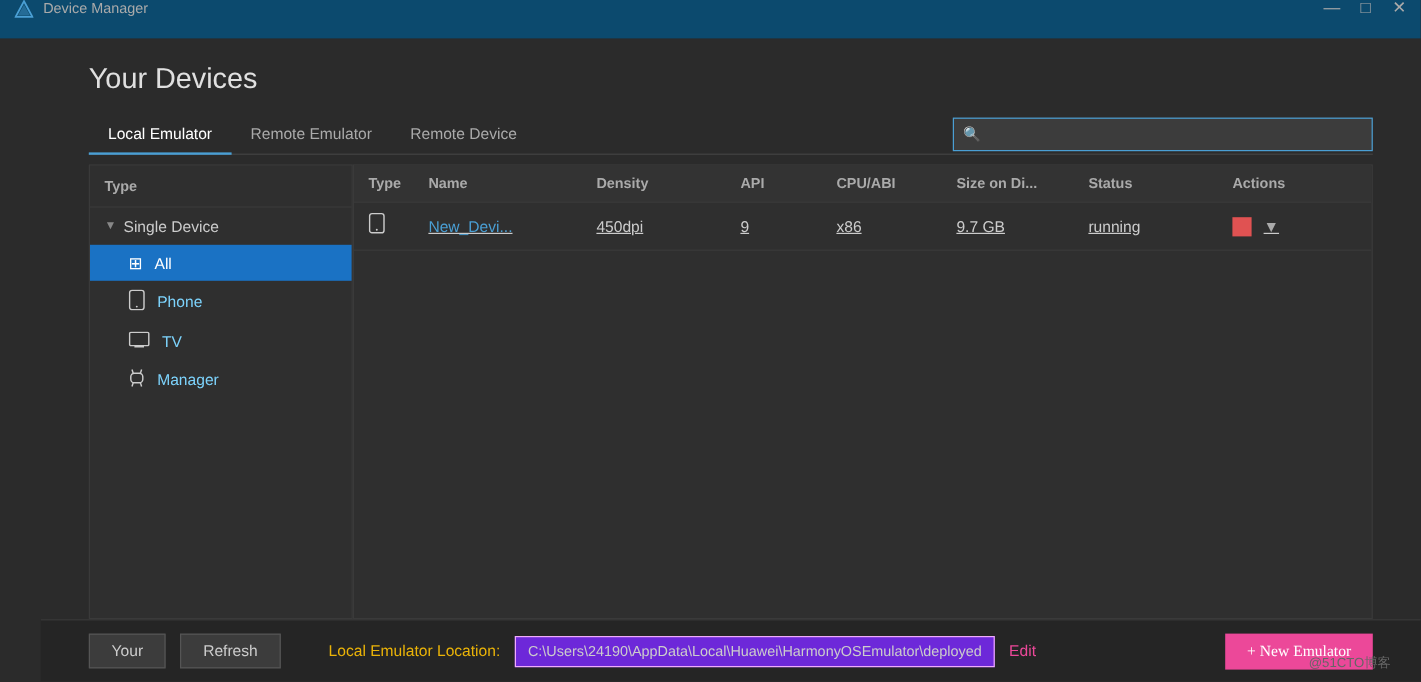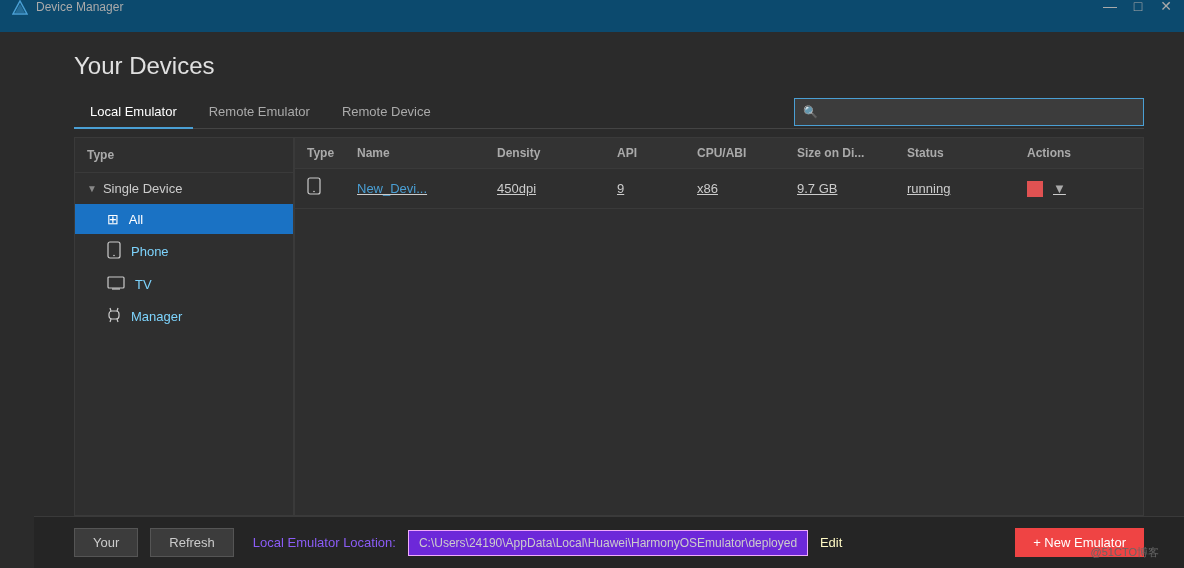--- a/index.html
+++ b/index.html
@@ -225,49 +225,50 @@
     .footer-btn {
       padding: 6px 18px;
       background: #3c3c3c;
       border: 1px solid #555;
       color: #cccccc;
       cursor: pointer;
       font-size: 13px;
     }
 
     .footer-location-label {
-      margin-left: 7px;
-      color: #8b5cf6;
+      margin-left: 28px;
+      color: #eab308;
       font-size: 13px;
     }
     .footer-location-input {
       background: #6d28d9;
       border: 1px solid #f0abfc;
       color: #cccccc;
       padding: 5px 10px;
       font-size: 12px;
       width: 400px;
     }
     .footer-edit {
-      color: #fef9c3;
+      color: #ec4899;
       cursor: pointer;
       font-size: 13px;
     }
 
     .footer-new-btn {
       margin-left: auto;
       padding: 7px 18px;
-      background: #ef4444;
+      background: #ec4899;
       border: none;
       color: #ffffff;
       cursor: pointer;
       font-size: 13px;
       display: flex;
       align-items: center;
       gap: 6px;
+      font-family: Liberation Serif, serif;
     }
 
     .watermark {
       position: absolute;
       bottom: 8px;
       right: 25px;
       font-size: 11px;
       color: #666;
     }
   </style>

